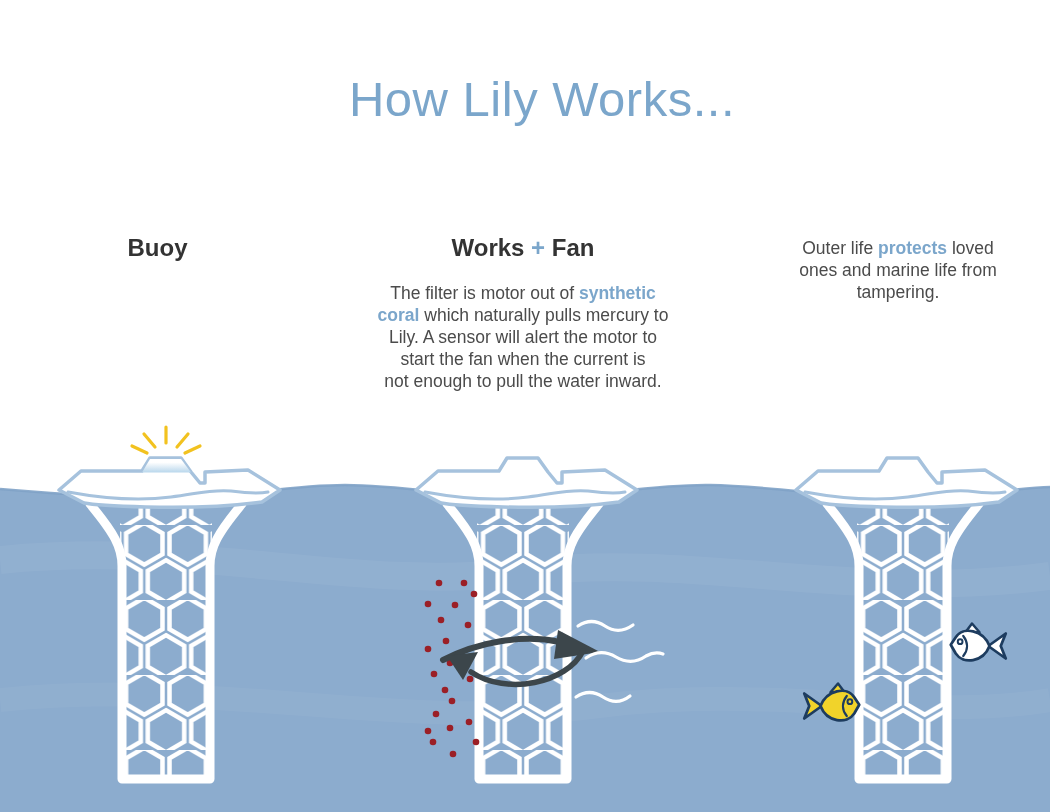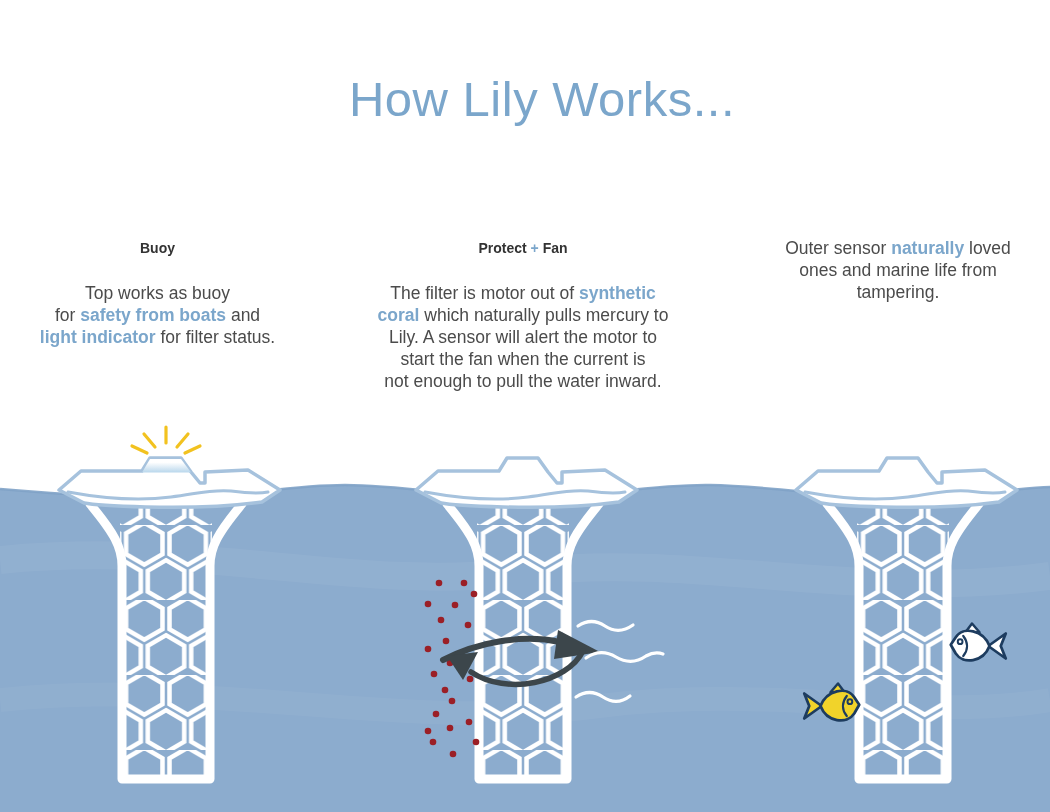--- a/index.html
+++ b/index.html
@@ -10,21 +10,21 @@
   .page-title{
     position:absolute;top:54px;left:0;width:1050px;margin:17px;
     text-align:center;font-size:49px;font-weight:400;letter-spacing:.5px;
     color:var(--accent);
   }
   .panel{position:absolute;top:237px;text-align:center;}
   .panel-buoy{left:10px;width:295px;}
   .panel-filter{left:353px;width:340px;}
   .panel-protect{left:752px;width:292px;}
   .panel h2{
-    margin:0 0 23px 0;font-size:14px;line-height:22px;font-weight:700;
+    margin:0 0 23px 0;font-size:24px;line-height:22px;font-weight:700;
     color:var(--heading-text);
   }
   .panel p{
     margin:0;font-size:17.5px;line-height:22px;color:var(--body-text);
     white-space:pre-line;
   }
   .hl{color:var(--accent);font-weight:700;}
   .ill{position:absolute;left:0;top:0;width:1050px;height:812px;display:block;}
   
   .water-fill{fill:var(--water);}
@@ -47,36 +47,33 @@
 </style>
 </head>
 <body>
 
 <div class="stage">
 
   <h1 class="page-title">How Lily Works...</h1>
 
   <section class="panel panel-buoy">
     <h2><span>Buoy</span></h2>
-    <p><span>Top works as buoy
-for </span><span class="hl">safety from boats</span><span> and
-</span><span class="hl">light indicator</span><span> for filter status.</span></p>
   </section>
 
   <section class="panel panel-filter">
-    <h2><span>Protect </span><span class="hl">+</span><span> Fan</span></h2>
+    <h2><span>Works </span><span class="hl">+</span><span> Fan</span></h2>
     <p><span>The filter is motor out of </span><span class="hl">synthetic
 coral</span><span> which naturally pulls mercury to
 Lily. A sensor will alert the motor to
 start the fan when the current is
 not enough to pull the water inward.</span></p>
   </section>
 
   <section class="panel panel-protect">
-    <p><span>Outer sensor </span><span class="hl">naturally</span><span> loved
+    <p><span>Outer life </span><span class="hl">protects</span><span> loved
 ones and marine life from
 tampering.</span></p>
   </section>
 
   <svg class="ill" viewBox="0 0 1050 812" aria-hidden="true">
     <defs>
       <path id="colpath" d="M -76,504 C -52,533 -44,547 -44,566 L -44,779 L 44,779 L 44,566 C 44,547 52,533 76,504"></path>
       <clipPath id="colclip">
           <use href="#colpath"></use>
         </clipPath>

